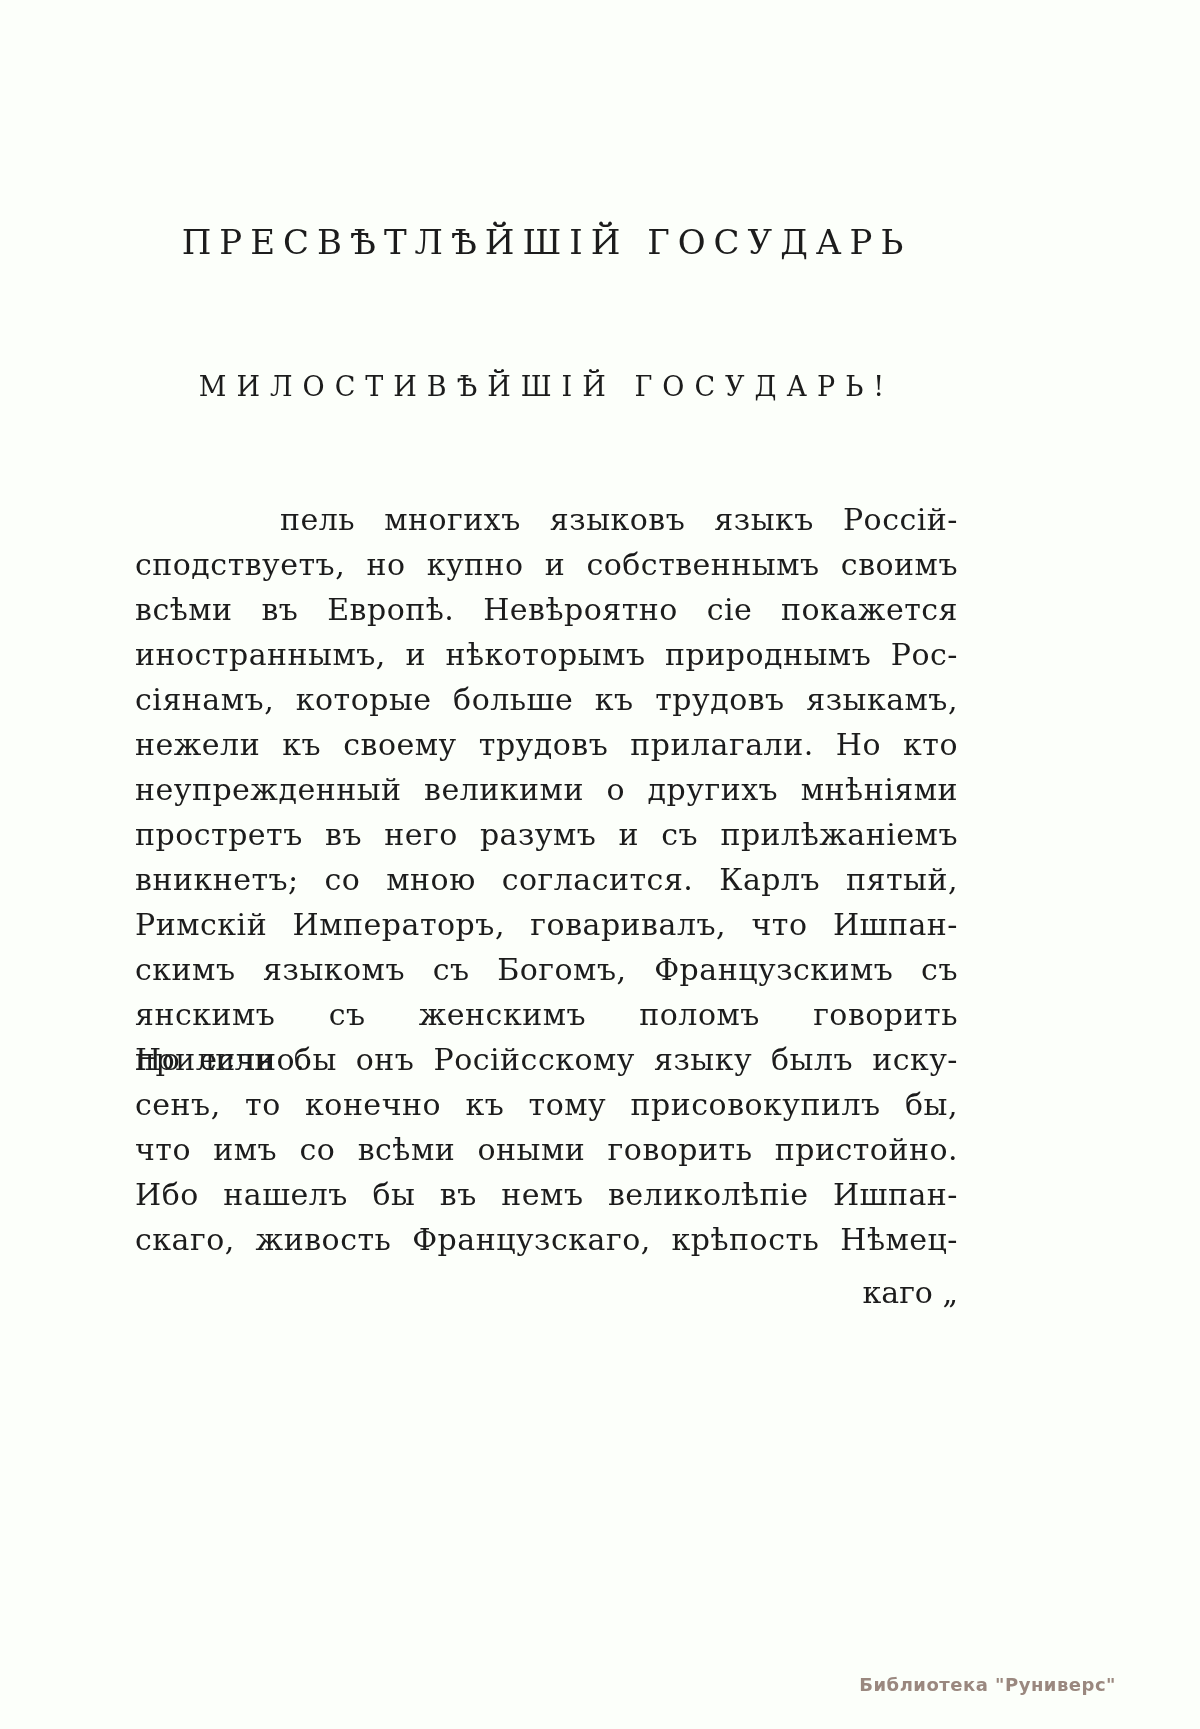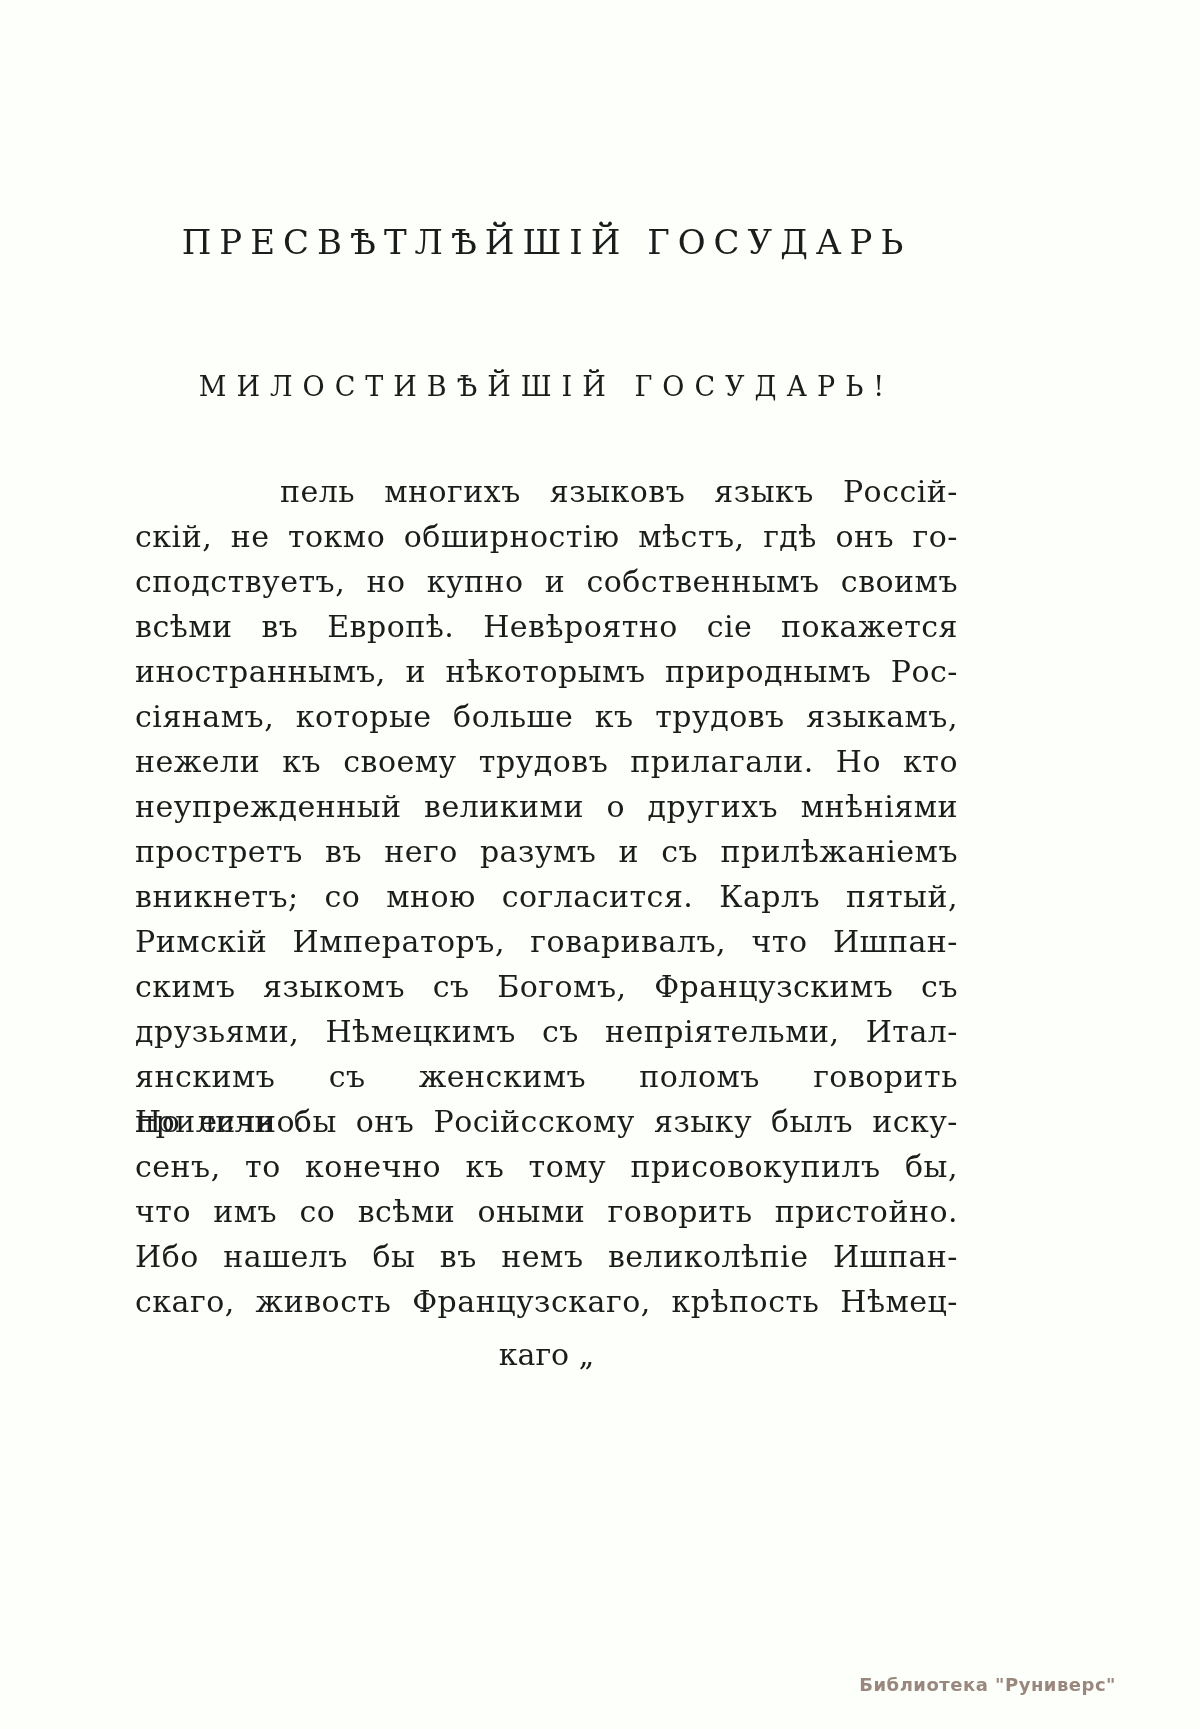--- a/index.html
+++ b/index.html
@@ -41,39 +41,39 @@
     white-space: nowrap;
   }
   .salutation {
     margin-top: 103px;
     font-size: 27px;
     line-height: 36px;
     letter-spacing: 10px;
     white-space: nowrap;
   }
   .body-text {
-    margin-top: 64px;
+    margin-top: 92px;
   }
   .text-line {
     font-size: 30px;
     line-height: 45px;
     height: 45px;
     text-align: justify;
     text-align-last: justify;
     letter-spacing: 0.5px;
     word-spacing: 2px;
   }
   .text-line.indent {
     padding-left: 145px;
   }
   .catchword-line {
     margin-top: 8px;
     font-size: 30px;
     line-height: 45px;
-    text-align: center;
+    text-align: right;
   }
   .watermark {
     position: absolute;
     top: 1674px;
     right: 84px;
     font-family: "DejaVu Sans", sans-serif;
     font-weight: bold;
     font-size: 18px;
     color: #9a887f;
     letter-spacing: 0.5px;
@@ -85,32 +85,30 @@
 <div class="page">
   <div class="content">
 
     <div class="heading-block">
       <div class="heading-line-1">ПРЕСВѢТЛѢЙШІЙ ГОСУДАРЬ</div>
       <div class="salutation">МИЛОСТИВѢЙШІЙ ГОСУДАРЬ!</div>
     </div>
 
     <div class="body-text">
       <div class="text-line indent">пель многихъ языковъ языкъ Россій-</div>
-      <div class="text-line">скій, не токмо обширностію мѣстъ, гдѣ онъ го-</div>
       <div class="text-line">сподствуетъ, но купно и собственнымъ своимъ</div>
       <div class="text-line">всѣми въ Европѣ. Невѣроятно сіе покажется</div>
       <div class="text-line">иностраннымъ, и нѣкоторымъ природнымъ Рос-</div>
       <div class="text-line">сіянамъ, которые больше къ трудовъ языкамъ,</div>
       <div class="text-line">нежели къ своему трудовъ прилагали. Но кто</div>
       <div class="text-line">неупрежденный великими о другихъ мнѣніями</div>
       <div class="text-line">простретъ въ него разумъ и съ прилѣжаніемъ</div>
       <div class="text-line">вникнетъ; со мною согласится. Карлъ пятый,</div>
       <div class="text-line">Римскій Императоръ, говаривалъ, что Ишпан-</div>
       <div class="text-line">скимъ языкомъ съ Богомъ, Французскимъ съ</div>
-      <div class="text-line">друзьями, Нѣмецкимъ съ непріятельми, Итал-</div>
       <div class="text-line">янскимъ съ женскимъ поломъ говорить прилично.</div>
       <div class="text-line">Но если бы онъ Російсскому языку былъ иску-</div>
       <div class="text-line">сенъ, то конечно къ тому присовокупилъ бы,</div>
       <div class="text-line">что имъ со всѣми оными говорить пристойно.</div>
       <div class="text-line">Ибо нашелъ бы въ немъ великолѣпіе Ишпан-</div>
       <div class="text-line">скаго, живость Французскаго, крѣпость Нѣмец-</div>
       <div class="catchword-line">каго „</div>
     </div>
 
   </div>

